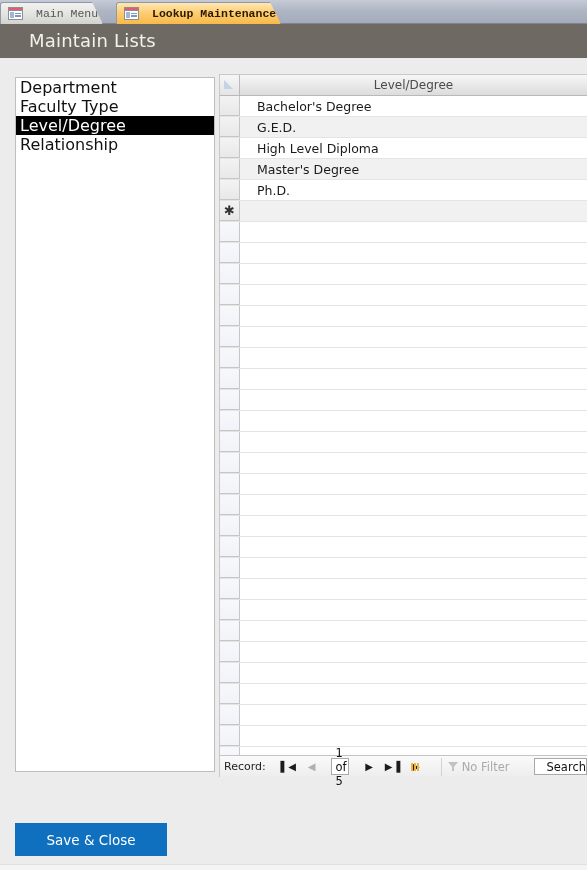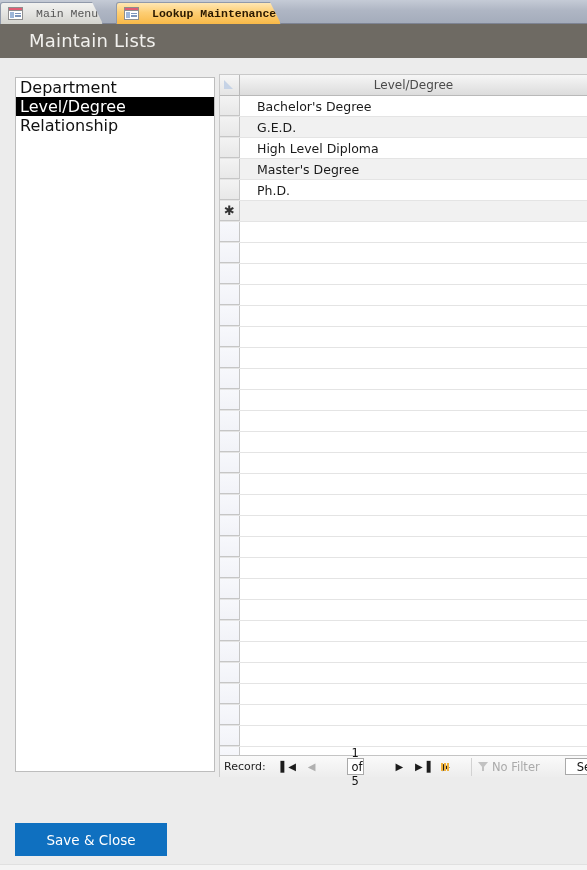--- a/index.html
+++ b/index.html
@@ -225,21 +225,21 @@
   .nav-btn.disabled { color: #B0B0B0; cursor: default; }
   .nav-box {
     width: 62px; height: 17px;
     background: #FFFFFF;
     border: 1px solid #A9A9A9;
     font-size: 11.5px;
     color: #111;
     display: flex;
     align-items: center;
     padding-left: 3px;
-    margin: 0 20px;
+    margin: 0 4px;
     cursor: text;
   }
   .nav-new { position: relative; width: 20px; }
   .nav-new .star {
     position: absolute;
     right: 1px; top: 4px;
     width: 8px; height: 8px;
     background:
       linear-gradient(to right, #F2B33D 0 2px, transparent 2px 3px, #F2B33D 3px 5px, transparent 5px 6px, #F2B33D 6px 8px);
   }
@@ -346,20 +346,21 @@
       <span class="tab-label">Lookup Maintenance</span>
     </div>
   </div>
 
   <div class="titlebar">
     <div class="title">Maintain Lists</div>
   </div>
 
   <div class="listbox" id="listbox">
       <div class="list-item">Department</div>
+      <div class="list-item">Faculty Type</div>
       <div class="list-item selected">Level/Degree</div>
       <div class="list-item">Relationship</div>
     </div>
 
   <div class="sheet">
     <div class="sheet-header">
       <div class="corner-box"></div>
       <div class="col-header">Level/Degree</div>
     </div>
     <div class="sheet-rows" id="sheet-rows">

